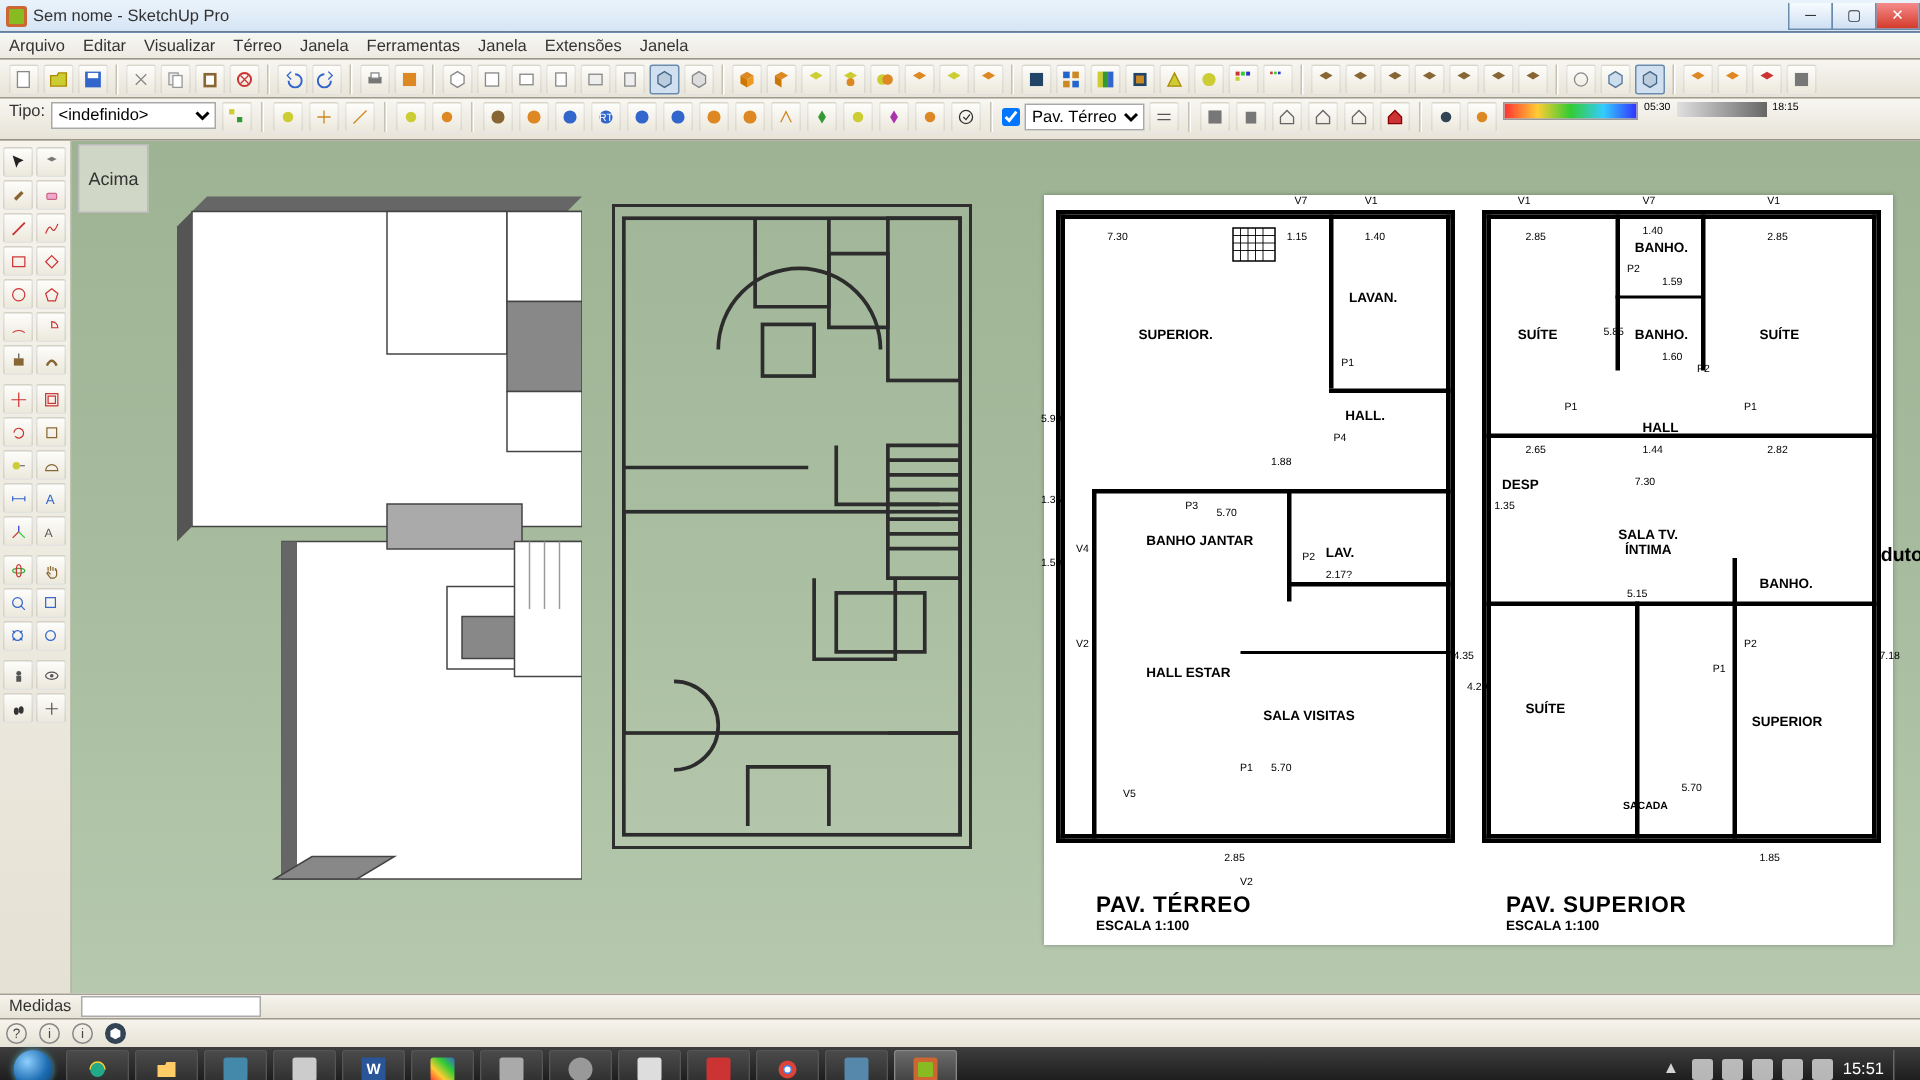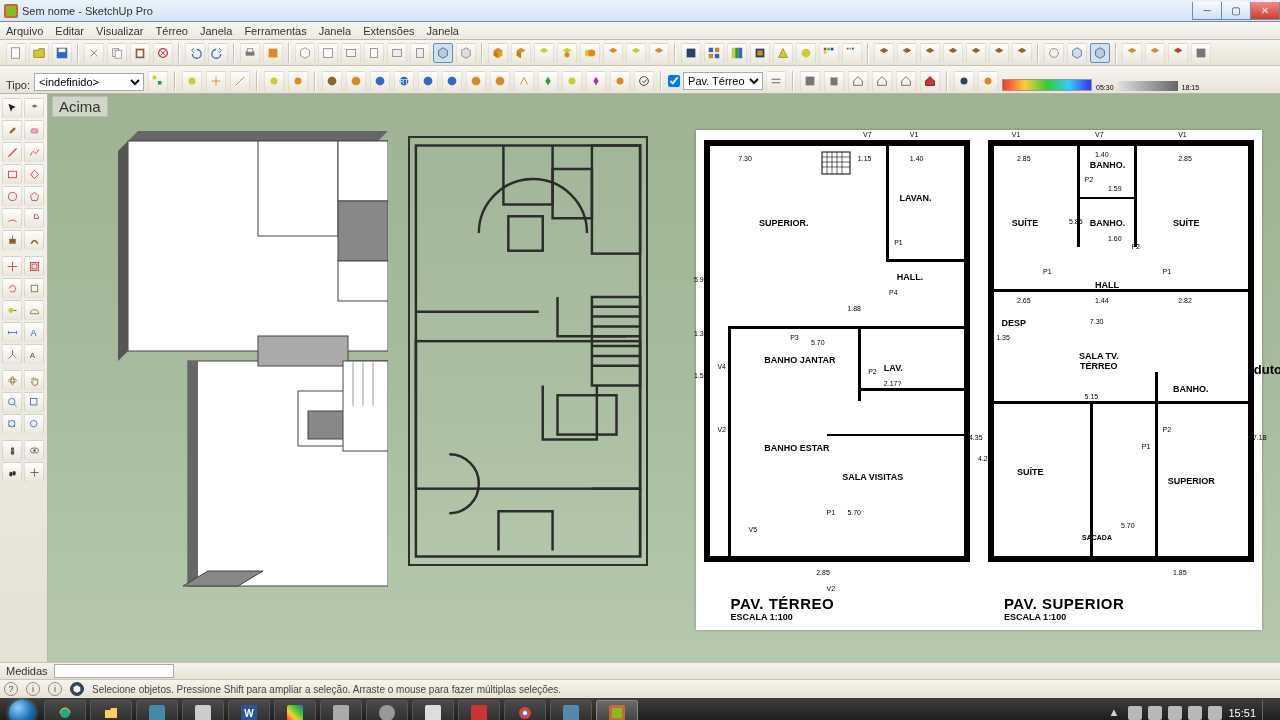--- a/index.html
+++ b/index.html
@@ -27,40 +27,40 @@
   display:flex; align-items:center; gap:3px; padding:2px 6px; border-bottom:1px solid #c8c4b6;
 }
 .tbtn {
   width:20px; height:20px; border:1px solid rgba(0,0,0,0.08); border-radius:2px;
   display:flex; align-items:center; justify-content:center; font-size:11px;
   background:linear-gradient(#fdfdfb,#ece8dc);
 }
 .tbtn svg{width:14px;height:14px;}
 .tsep{ width:2px; height:20px; border-left:1px solid #c5c1b3; border-right:1px solid #fff; margin:0 2px;}
 .secondrow { height:28px; background:linear-gradient(#f7f6f1,#e7e3d7);
-  display:flex; align-items:flex-end; gap:4px; padding:2px 6px; border-bottom:1px solid #b8b4a6; font-size:11px;}
+  display:flex; align-items:flex-start; gap:4px; padding:2px 6px; border-bottom:1px solid #b8b4a6; font-size:11px;}
 .secondrow .lbl{color:#333;}
 .secondrow select{height:18px;font-size:11px;width:110px;background:#fff;border:1px solid #a9a9a9;}
 .workspace {
   position:relative; height:568px; background:#a2b89a; display:flex;
 }
 .left-tool-col {
   width:48px; background:linear-gradient(#f5f3ec,#e5e1d4);
   border-right:1px solid #b8b4a6; display:flex; flex-direction:column; padding:4px 2px; gap:2px;
 }
 .left-tool-col .trow { display:flex; gap:2px; }
 .ltb {
   width:20px; height:20px; border:1px solid rgba(0,0,0,0.1); border-radius:2px;
   background:linear-gradient(#fdfdfb,#ece8dc); display:flex; align-items:center; justify-content:center;
 }
 .ltb svg{width:13px;height:13px;}
 .canvas { flex:1; position:relative; background:linear-gradient(#9db393 0%,#a7bc9e 50%,#b6c9ae 100%); }
 .view-label {
-  position:absolute; top:2px; left:4px; font-size:15px; color:#333; background:rgba(230,230,220,0.7);
-  padding:1px 6px; border:1px solid #bbb;
+  position:absolute; top:2px; left:4px; font-size:12px; color:#333; background:rgba(230,230,220,0.7);
+  padding:15px 6px; border:1px solid #bbb;
 }
 .model3d {
   position:absolute; left:40px; top:22px; width:300px; height:480px;
 }
 .plan2d {
   position:absolute; left:360px; top:42px; width:240px; height:430px;
   border:2px solid #2f2f2f; background:rgba(255,255,255,0.04);
 }
 .blueprint {
   position:absolute; right:18px; top:36px; width:566px; height:500px; background:#fff;
@@ -862,21 +862,21 @@
             <svg style="position:absolute;left:44%;top:2%;width:30px;height:24px">
                 <rect width="28" height="22" x="1" y="1" fill="none" stroke="#000"></rect>
                 <path d="M1 6h28M1 11h28M1 16h28M6 1v22M11 1v22M16 1v22M21 1v22" stroke="#000" stroke-width="0.6"></path>
               </svg>
 
             <div class="bp-room" style="left:20%;top:18%">SUPERIOR.</div>
             <div class="bp-room" style="left:74%;top:12%">LAVAN.</div>
             <div class="bp-room" style="left:73%;top:31%">HALL.</div>
             <div class="bp-room" style="left:68%;top:53%">LAV.</div>
             <div class="bp-room" style="left:22%;top:51%">BANHO JANTAR</div>
-            <div class="bp-room" style="left:22%;top:72%">BANHO ESTAR</div>
+            <div class="bp-room" style="left:22%;top:72%">HALL ESTAR</div>
             <div class="bp-room" style="left:52%;top:79%">SALA VISITAS</div>
 
             <div class="bp-dim" style="left:12%;top:3%">7.30</div>
             <div class="bp-dim" style="left:60%;top:-3%">V7</div>
             <div class="bp-dim" style="left:78%;top:-3%">V1</div>
             <div class="bp-dim" style="left:58%;top:3%">1.15</div>
             <div class="bp-dim" style="left:78%;top:3%">1.40</div>
             <div class="bp-dim" style="left:-5%;top:32%">5.90</div>
             <div class="bp-dim" style="left:-5%;top:45%">1.35</div>
             <div class="bp-dim" style="left:54%;top:39%">1.88</div>
@@ -915,21 +915,21 @@
             <div class="bp-wall" style="left:33%;top:13%;width:22%;height:2px"></div>
 
             <div class="bp-room" style="left:8%;top:18%">SUÍTE</div>
             <div class="bp-room" style="left:70%;top:18%">SUÍTE</div>
             <div class="bp-room" style="left:10%;top:78%">SUÍTE</div>
             <div class="bp-room" style="left:38%;top:4%">BANHO.</div>
             <div class="bp-room" style="left:38%;top:18%">BANHO.</div>
             <div class="bp-room" style="left:70%;top:58%">BANHO.</div>
             <div class="bp-room" style="left:40%;top:33%">HALL</div>
             <div class="bp-room" style="left:4%;top:42%">DESP</div>
-            <div class="bp-room" style="left:28%;top:50%;width:70px">SALA TV. TÉRREO</div>
+            <div class="bp-room" style="left:28%;top:50%;width:70px">SALA TV. ÍNTIMA</div>
             <div class="bp-room" style="left:68%;top:80%">SUPERIOR</div>
             <div class="bp-room" style="left:35%;top:94%;font-size:7px">SACADA</div>
 
             <div class="bp-dim" style="left:10%;top:3%">2.85</div>
             <div class="bp-dim" style="left:40%;top:2%">1.40</div>
             <div class="bp-dim" style="left:45%;top:10%">1.59</div>
             <div class="bp-dim" style="left:45%;top:22%">1.60</div>
             <div class="bp-dim" style="left:30%;top:18%">5.85</div>
             <div class="bp-dim" style="left:72%;top:3%">2.85</div>
             <div class="bp-dim" style="left:10%;top:37%">2.65</div>
@@ -964,21 +964,20 @@
 <div class="statusbar">
   <span>Medidas</span>
   <input style="margin-left: 6px; width: 120px; height: 14px; font-size: 11px; border: 1px solid rgb(170, 170, 170); background: rgb(255, 255, 255);">
 </div>
 
 <div class="hintbar">
   <span class="circ">?</span>
   <span class="circ">i</span>
   <span class="circ">i</span>
   <span class="circ" style="background:#345;color:#fff;border-color:#345">⬢</span>
-  <span>Selecione objetos. Pressione Shift para ampliar a seleção. Arraste o mouse para fazer múltiplas seleções.</span>
 </div>
 
 <div class="taskbar">
   <div class="left">
     <div class="task-orb">
         <div class="orb"></div>
       </div>
     <div class="task-item">
         <svg viewBox="0 0 16 16">
           <circle cx="8" cy="8" r="5" fill="#2a8"></circle>

